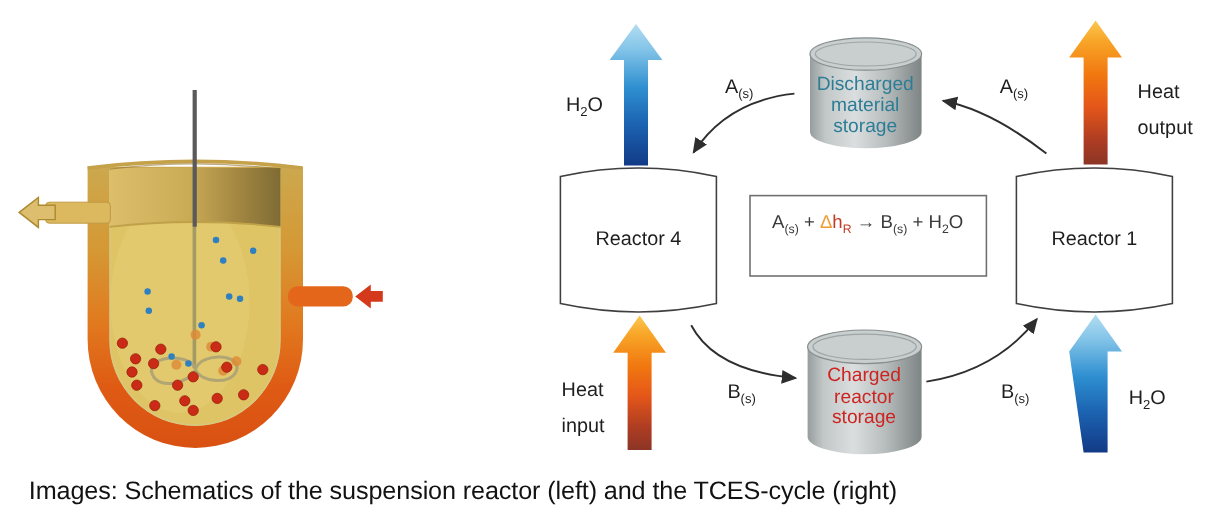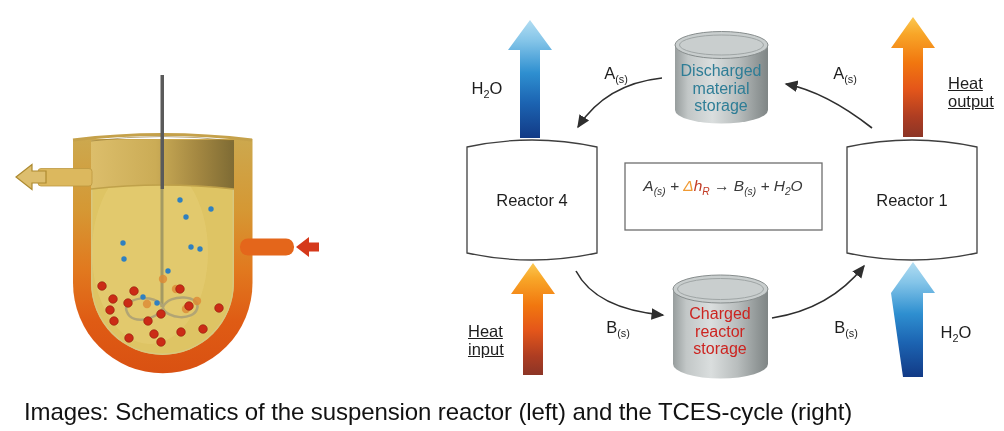--- a/index.html
+++ b/index.html
@@ -3,29 +3,29 @@
 <meta charset="utf-8">
 <style>
   html,body { margin:0; padding:0; background:#ffffff; }
   .canvas {
     position:relative; width:1004px; height:431px; background:#ffffff;
     font-family:"Liberation Sans", sans-serif; overflow:hidden;
   }
   .canvas svg { position:absolute; top:0; }
   .lbl { position:absolute; color:#1e1e1e; font-size:16.5px; white-space:pre-line; }
   .center  { transform:translate(-50%,-50%); text-align:center; }
-  .vcenter { transform:translateY(-50%); text-align:left; line-height:18px;text-decoration:underline; }
+  .vcenter { transform:translateY(-50%); text-align:left; line-height:30px; }
   sub { font-size:66%; line-height:0; }
   .storage { font-size:16px; line-height:17.5px; }
   .teal { color:#2E7D96; }
   .redtxt { color:#CC2420; }
-  .eq { font-size:15.5px; color:#3a3a3a; white-space:nowrap;font-style:italic; }
+  .eq { font-size:15.5px; color:#3a3a3a; white-space:nowrap; }
   .caption {
     position:absolute; left:24px; top:398px;
-    font-size:24px; color:#121212; letter-spacing:-0.1px;
+    font-size:21px; color:#121212; letter-spacing:-0.1px;
   }
 </style>
 </head>
 <body>
 
 <div class="canvas">
 
   <svg style="left:0;" width="430" height="400" viewBox="0 0 430 400">
     <defs>
       <linearGradient id="gradVessel" x1="0" y1="0" x2="0" y2="1">

